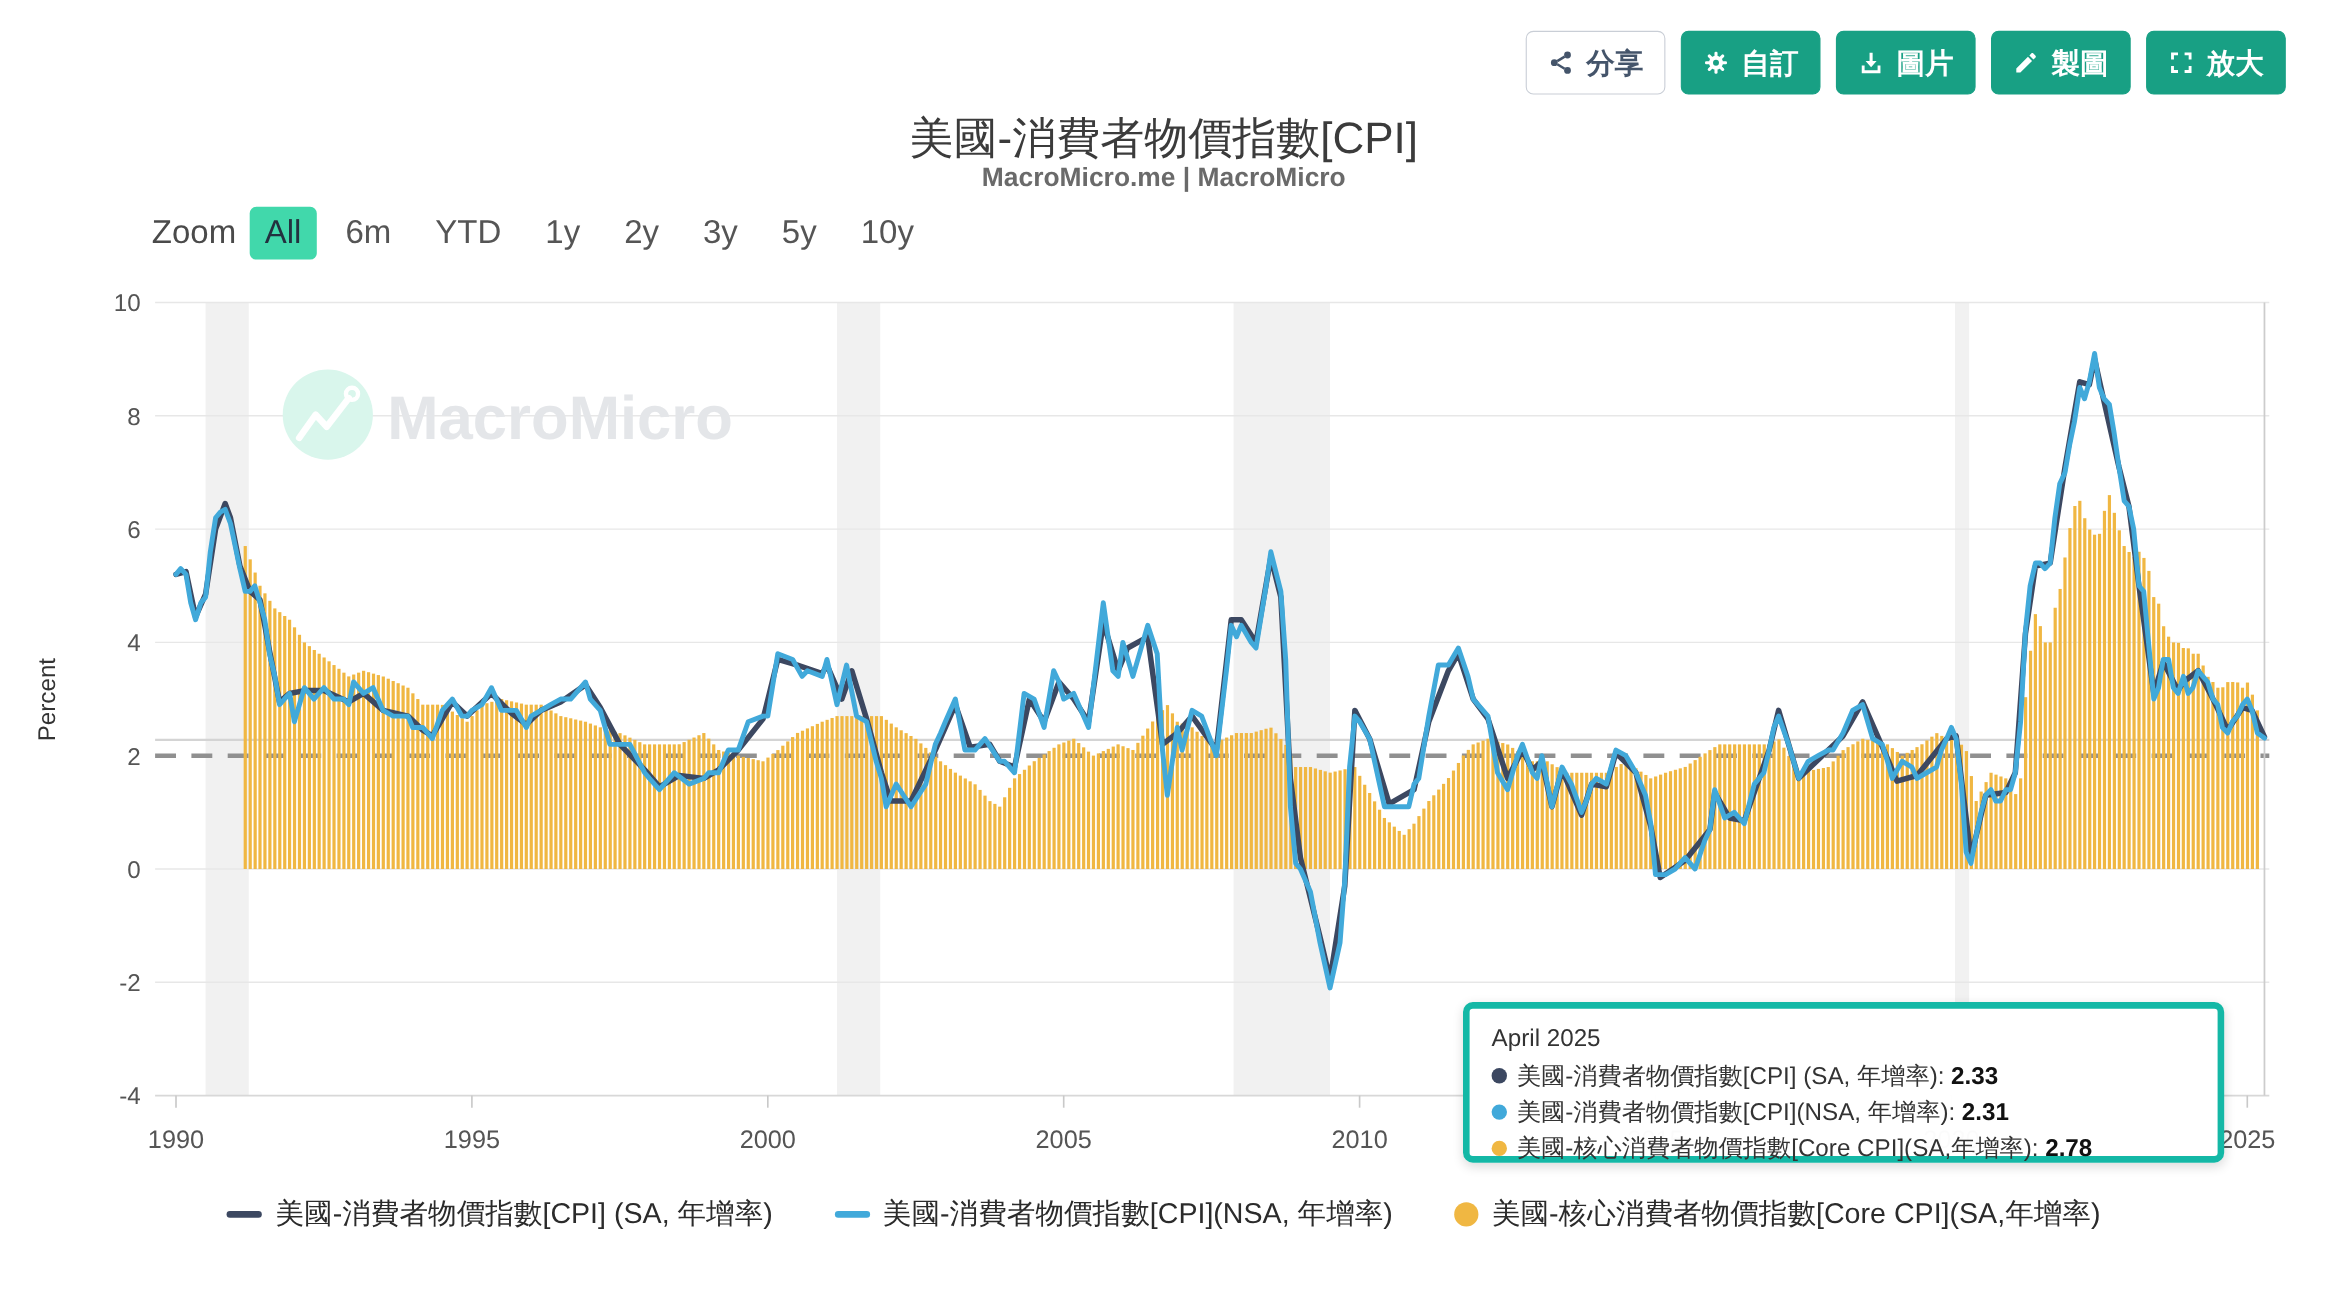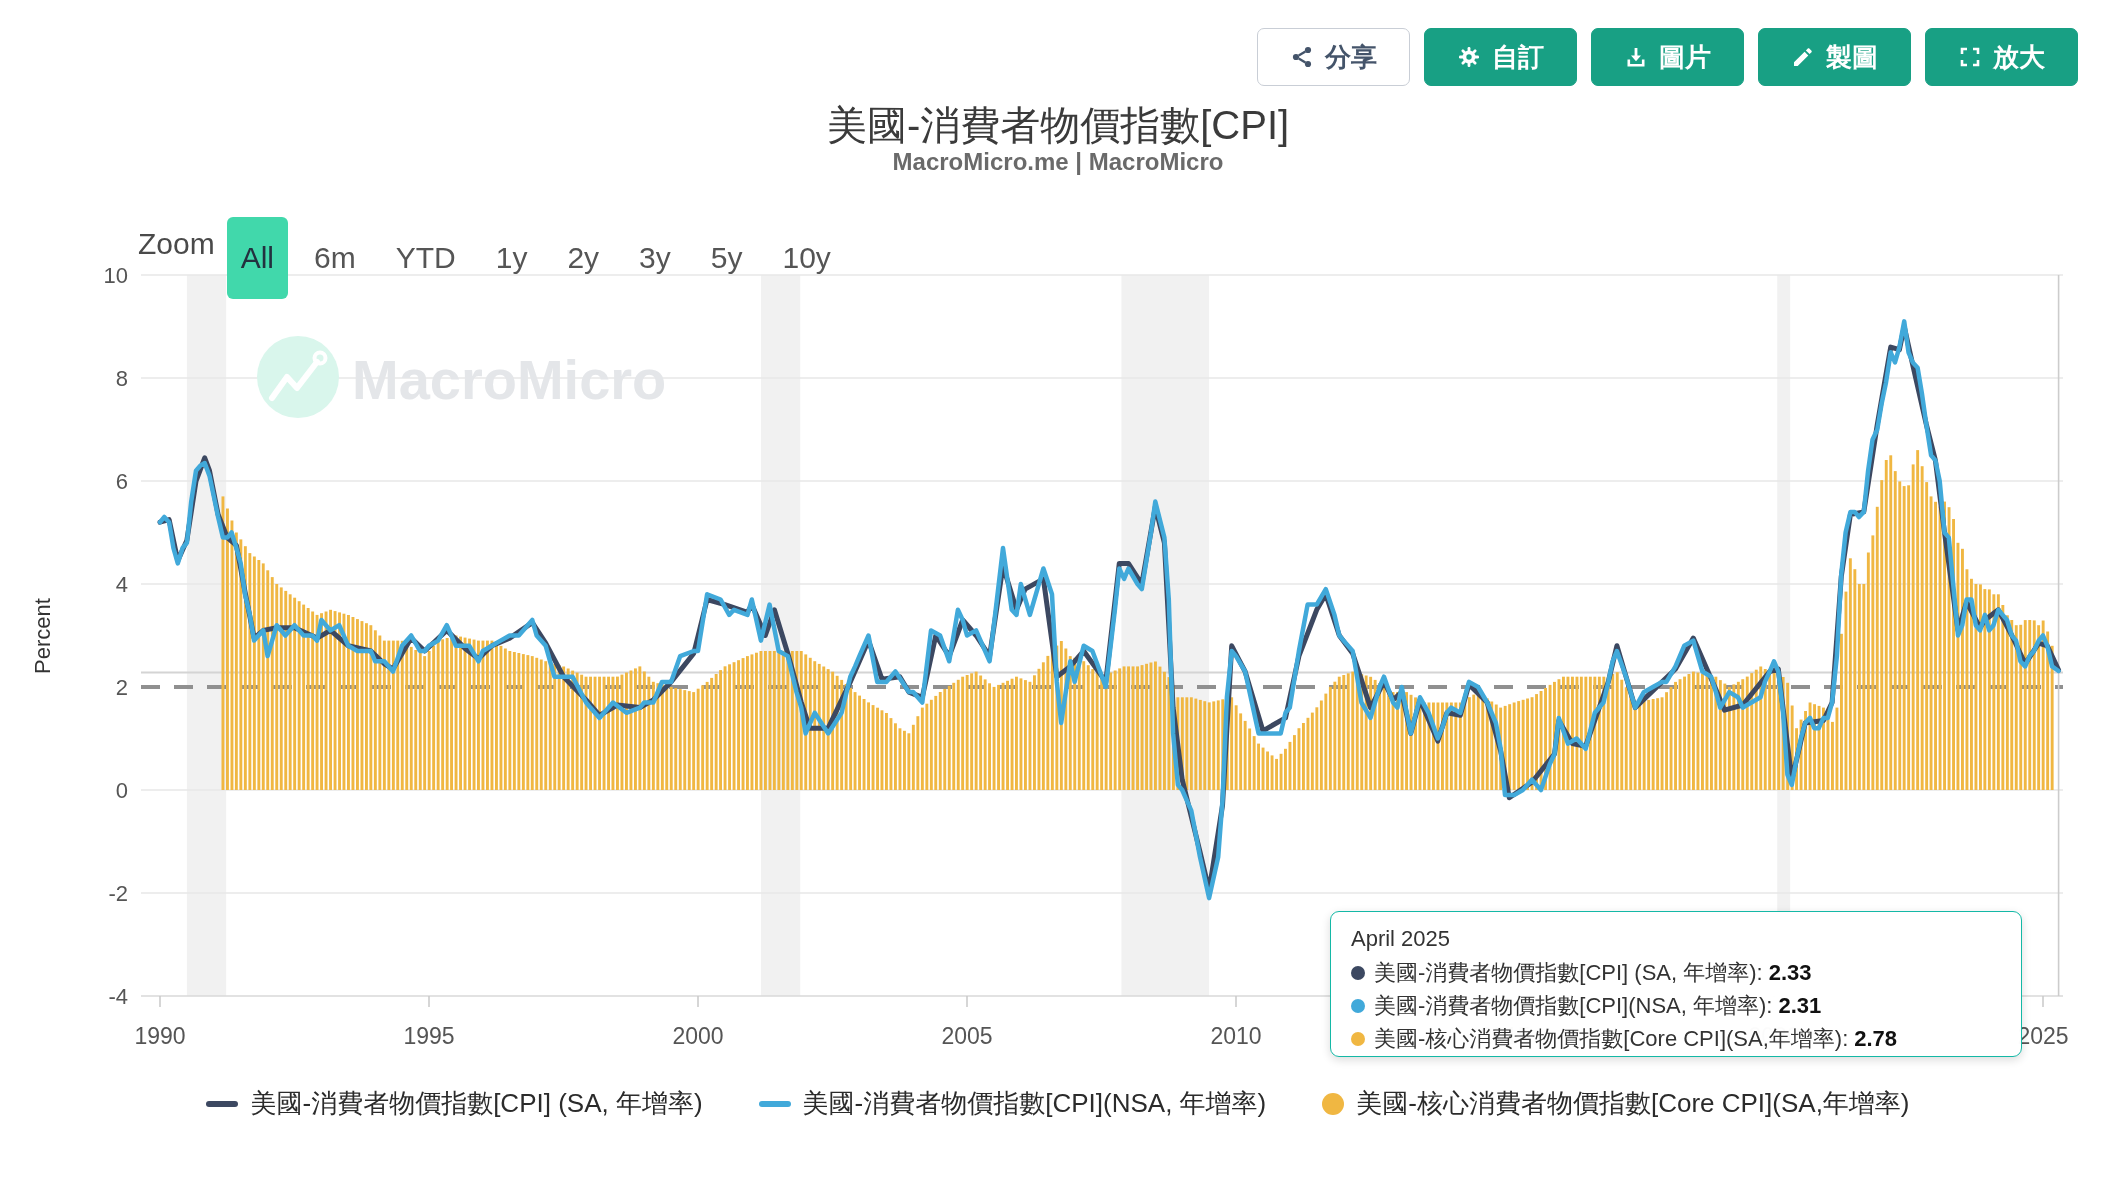--- a/index.html
+++ b/index.html
@@ -2,42 +2,42 @@
 <html><head>
 <meta charset="utf-8">
 <style>
   html,body{margin:0;padding:0;background:#fff;}
   .page{position:relative;width:2116px;height:1194px;background:#fff;overflow:hidden;
         font-family:"Liberation Sans", sans-serif;}
   svg#chart{position:absolute;left:0;top:0;z-index:1;}
 
   
   .toolbar{position:absolute;top:28px;right:38px;display:flex;gap:14px;z-index:5;}
-  .btn{display:flex;align-items:center;gap:11px;height:58px;padding:0 32px;
+  .btn{display:flex;align-items:center;gap:11px;height:58px;padding:0 19px;
        border-radius:7px;font-size:26px;font-weight:600;cursor:pointer;box-sizing:border-box;}
   .btn.outline{background:#fff;border:1px solid #c9ced6;color:#44546a;}
   .btn.solid{background:#18a084;border:1px solid #18a084;color:#fff;}
   .btn svg{display:block;}
   .btn.solid .hole{fill:#18a084;}
 
   
   .title{position:absolute;top:98px;left:0;width:100%;text-align:center;font-size:40px;
          color:#3b3b3b;font-weight:500;z-index:5;}
   .subtitle{position:absolute;top:148px;left:0;width:100%;text-align:center;font-size:24px;
          color:#6a6a6a;font-weight:700;z-index:5;}
 
   
   .zoombar{position:absolute;top:188px;left:138px;display:flex;align-items:center;gap:12px;
            font-size:30px;color:#4a4a4a;z-index:5;}
-  .zoom-opt{padding:24px 14px;border-radius:6px;color:#555;cursor:pointer;margin-top:29px;}
+  .zoom-opt{padding:7px 14px;border-radius:6px;color:#555;cursor:pointer;}
   .zoom-opt.selected{background:#41d8ab;color:#23313f;}
 
   
   .tooltip{position:absolute;left:1330px;top:911px;width:692px;height:146px;box-sizing:border-box;
-           background:rgba(255,255,255,.98);border:1px solid #14b8a6;border-radius:9px;
+           background:rgba(255,255,255,.98);border:6px solid #14b8a6;border-radius:9px;
            box-shadow:0 3px 10px rgba(0,0,0,.14);padding:14px 20px;z-index:6;font-size:22px;color:#333;}
   .tt-title{margin-bottom:6px;}
   .tt-row{display:flex;align-items:center;margin-top:3px;white-space:nowrap;}
   .tt-dot{width:14px;height:14px;border-radius:50%;margin-right:9px;flex:0 0 auto;}
   .tt-val{font-weight:700;color:#111;margin-left:6px;}
 
   
   .legend{position:absolute;top:1086px;left:0;width:100%;display:flex;justify-content:center;
           gap:56px;align-items:center;z-index:5;font-size:26px;color:#2b2b2b;}
   .lg-item{display:flex;align-items:center;gap:12px;cursor:pointer;}

